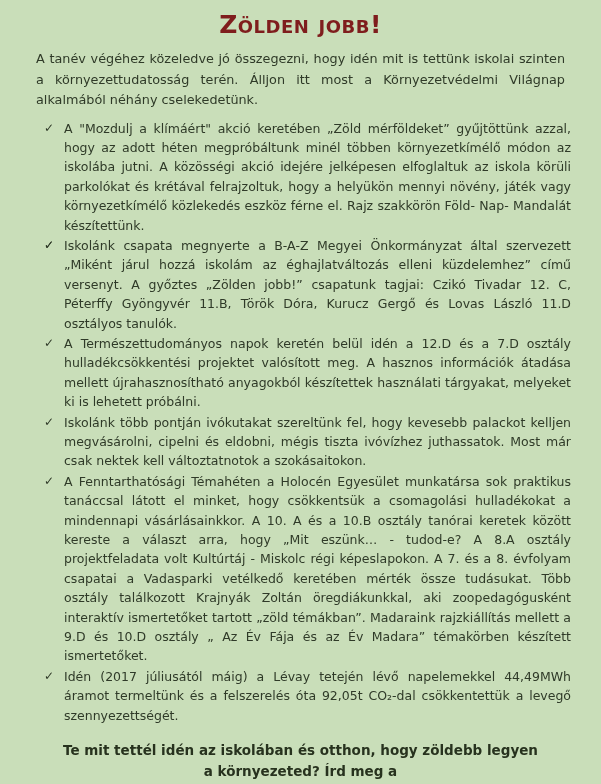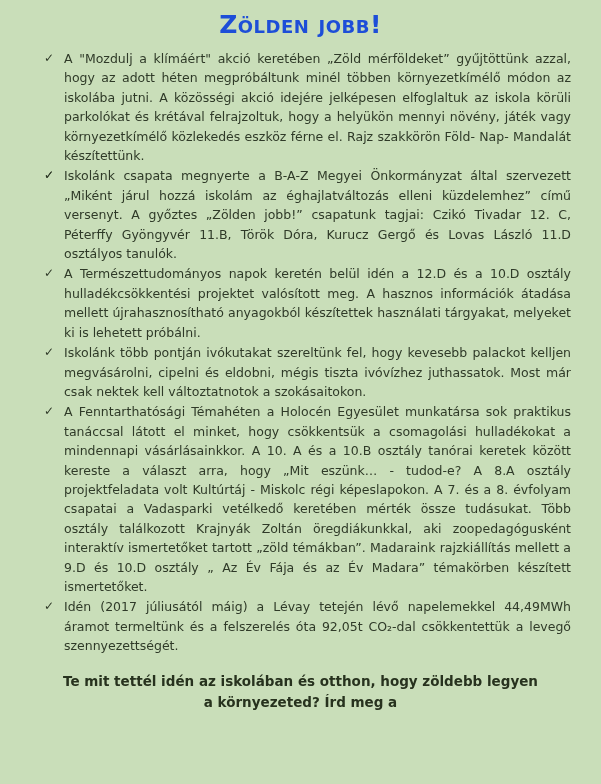--- a/index.html
+++ b/index.html
@@ -16,21 +16,21 @@
   }
   .page {
     box-sizing: border-box;
     width: 601px;
     height: 784px;
     padding: 6px 28px 0 28px;
   }
   .title {
     margin: 4px 0 10px 0;
     text-align: center;
-    color: #1d4ed8;
+    color: #7f1d1d;
     font-size: 25px;
     font-weight: bold;
     font-variant: small-caps;
     letter-spacing: 0.5px;
   }
   .intro {
     margin: 0 8px 8px 8px;
     font-size: 12.8px;
     line-height: 20.5px;
     text-align: justify;
@@ -64,36 +64,37 @@
     color: #27321e;
   }
 </style>
 </head>
 <body>
 
 <div class="page">
 
   <h1 class="title">Zölden jobb!</h1>
 
+  <p class="intro">A tanév végéhez közeledve jó összegezni, hogy idén mit is tettünk iskolai szinten a környezettudatosság terén. Álljon itt most a Környezetvédelmi Világnap alkalmából néhány cselekedetünk.</p>
 
   <ul class="bullets">
     <li>
       <span class="check">✓</span>
       <span>A "Mozdulj a klímáért" akció keretében „Zöld mérföldeket” gyűjtöttünk azzal, hogy az adott héten megpróbáltunk minél többen környezetkímélő módon az iskolába jutni. A közösségi akció idejére jelképesen elfoglaltuk az iskola körüli parkolókat és krétával felrajzoltuk, hogy a helyükön mennyi növény, játék vagy környezetkímélő közlekedés eszköz férne el. Rajz szakkörön Föld- Nap- Mandalát készítettünk.</span>
     </li>
     <li>
       <span class="check">✓</span>
     </li>
     <li>
       <span class="check">✓</span>
       <span>Iskolánk csapata megnyerte a B-A-Z Megyei Önkormányzat által szervezett „Miként járul hozzá iskolám az éghajlatváltozás elleni küzdelemhez” című versenyt. A győztes „Zölden jobb!” csapatunk tagjai: Czikó Tivadar 12. C, Péterffy Gyöngyvér 11.B, Török Dóra, Kurucz Gergő és Lovas László 11.D osztályos tanulók.</span>
     </li>
     <li>
       <span class="check">✓</span>
-      <span>A Természettudományos napok keretén belül idén a 12.D és a 10.D osztály hulladékcsökkentési projektet valósított meg. A hasznos információk átadása mellett újrahasznosítható anyagokból készítettek használati tárgyakat, melyeket ki is lehetett próbálni.</span>
+      <span>A Természettudományos napok keretén belül idén a 12.D és a 7.D osztály hulladékcsökkentési projektet valósított meg. A hasznos információk átadása mellett újrahasznosítható anyagokból készítettek használati tárgyakat, melyeket ki is lehetett próbálni.</span>
     </li>
     <li>
       <span class="check">✓</span>
       <span>Iskolánk több pontján ivókutakat szereltünk fel, hogy kevesebb palackot kelljen megvásárolni, cipelni és eldobni, mégis tiszta ivóvízhez juthassatok. Most már csak nektek kell változtatnotok a szokásaitokon.</span>
     </li>
     <li>
       <span class="check">✓</span>
       <span>A Fenntarthatósági Témahéten a Holocén Egyesület munkatársa sok praktikus tanáccsal látott el minket, hogy csökkentsük a csomagolási hulladékokat a mindennapi vásárlásainkkor. A 10. A és a 10.B osztály tanórai keretek között kereste a választ arra, hogy „Mit eszünk… - tudod-e? A 8.A osztály projektfeladata volt Kultúrtáj - Miskolc régi képeslapokon. A 7. és a 8. évfolyam csapatai a Vadasparki vetélkedő keretében mérték össze tudásukat. Több osztály találkozott Krajnyák Zoltán öregdiákunkkal, aki zoopedagógusként interaktív ismertetőket tartott „zöld témákban”. Madaraink rajzkiállítás mellett a 9.D és 10.D osztály „ Az Év Fája és az Év Madara” témakörben készített ismertetőket.</span>
     </li>
     <li>

